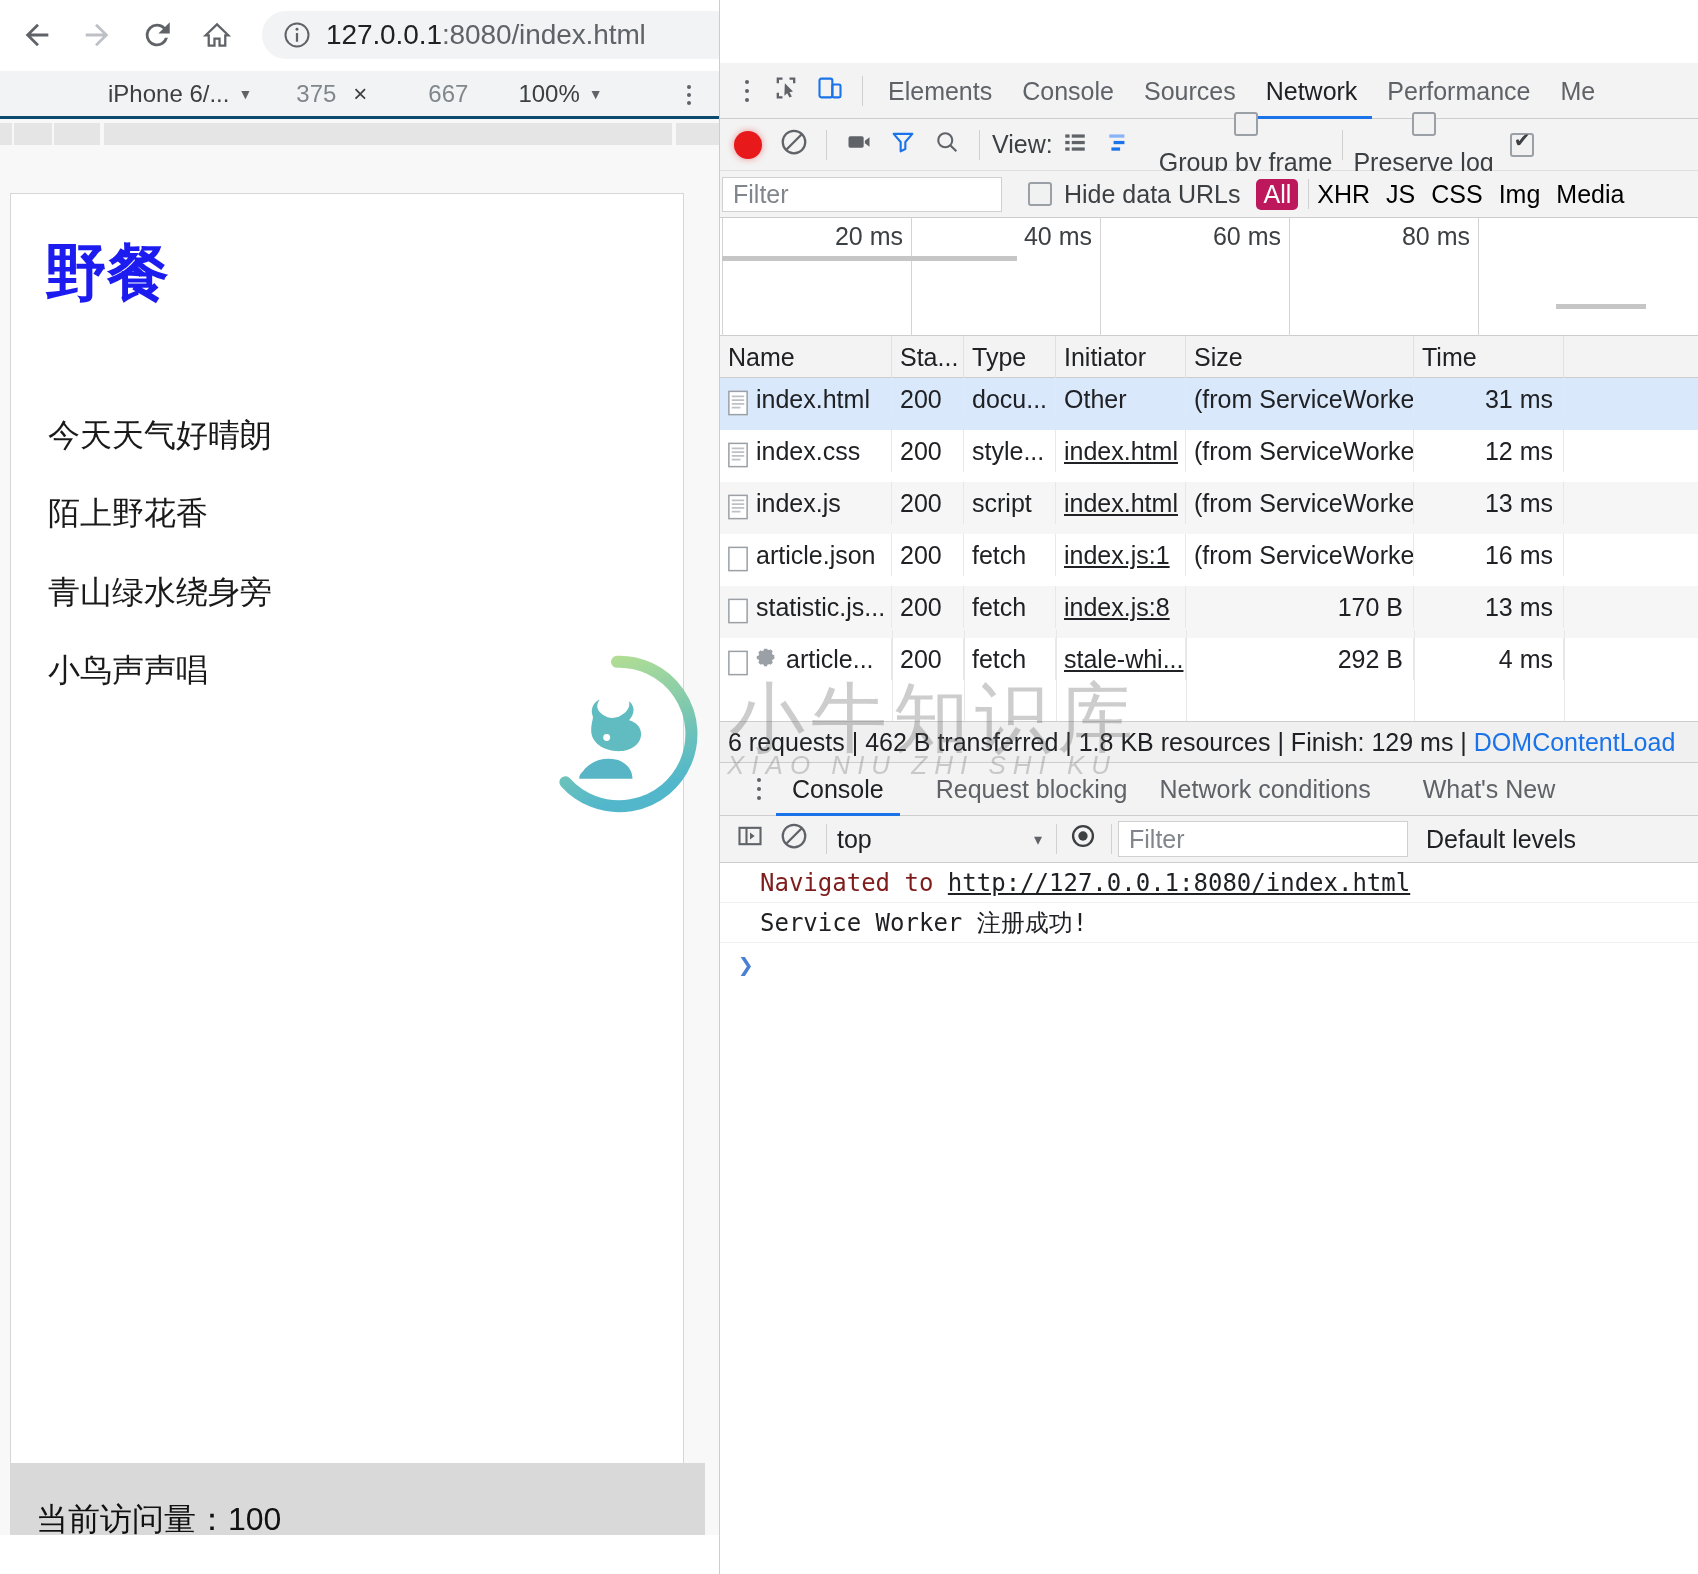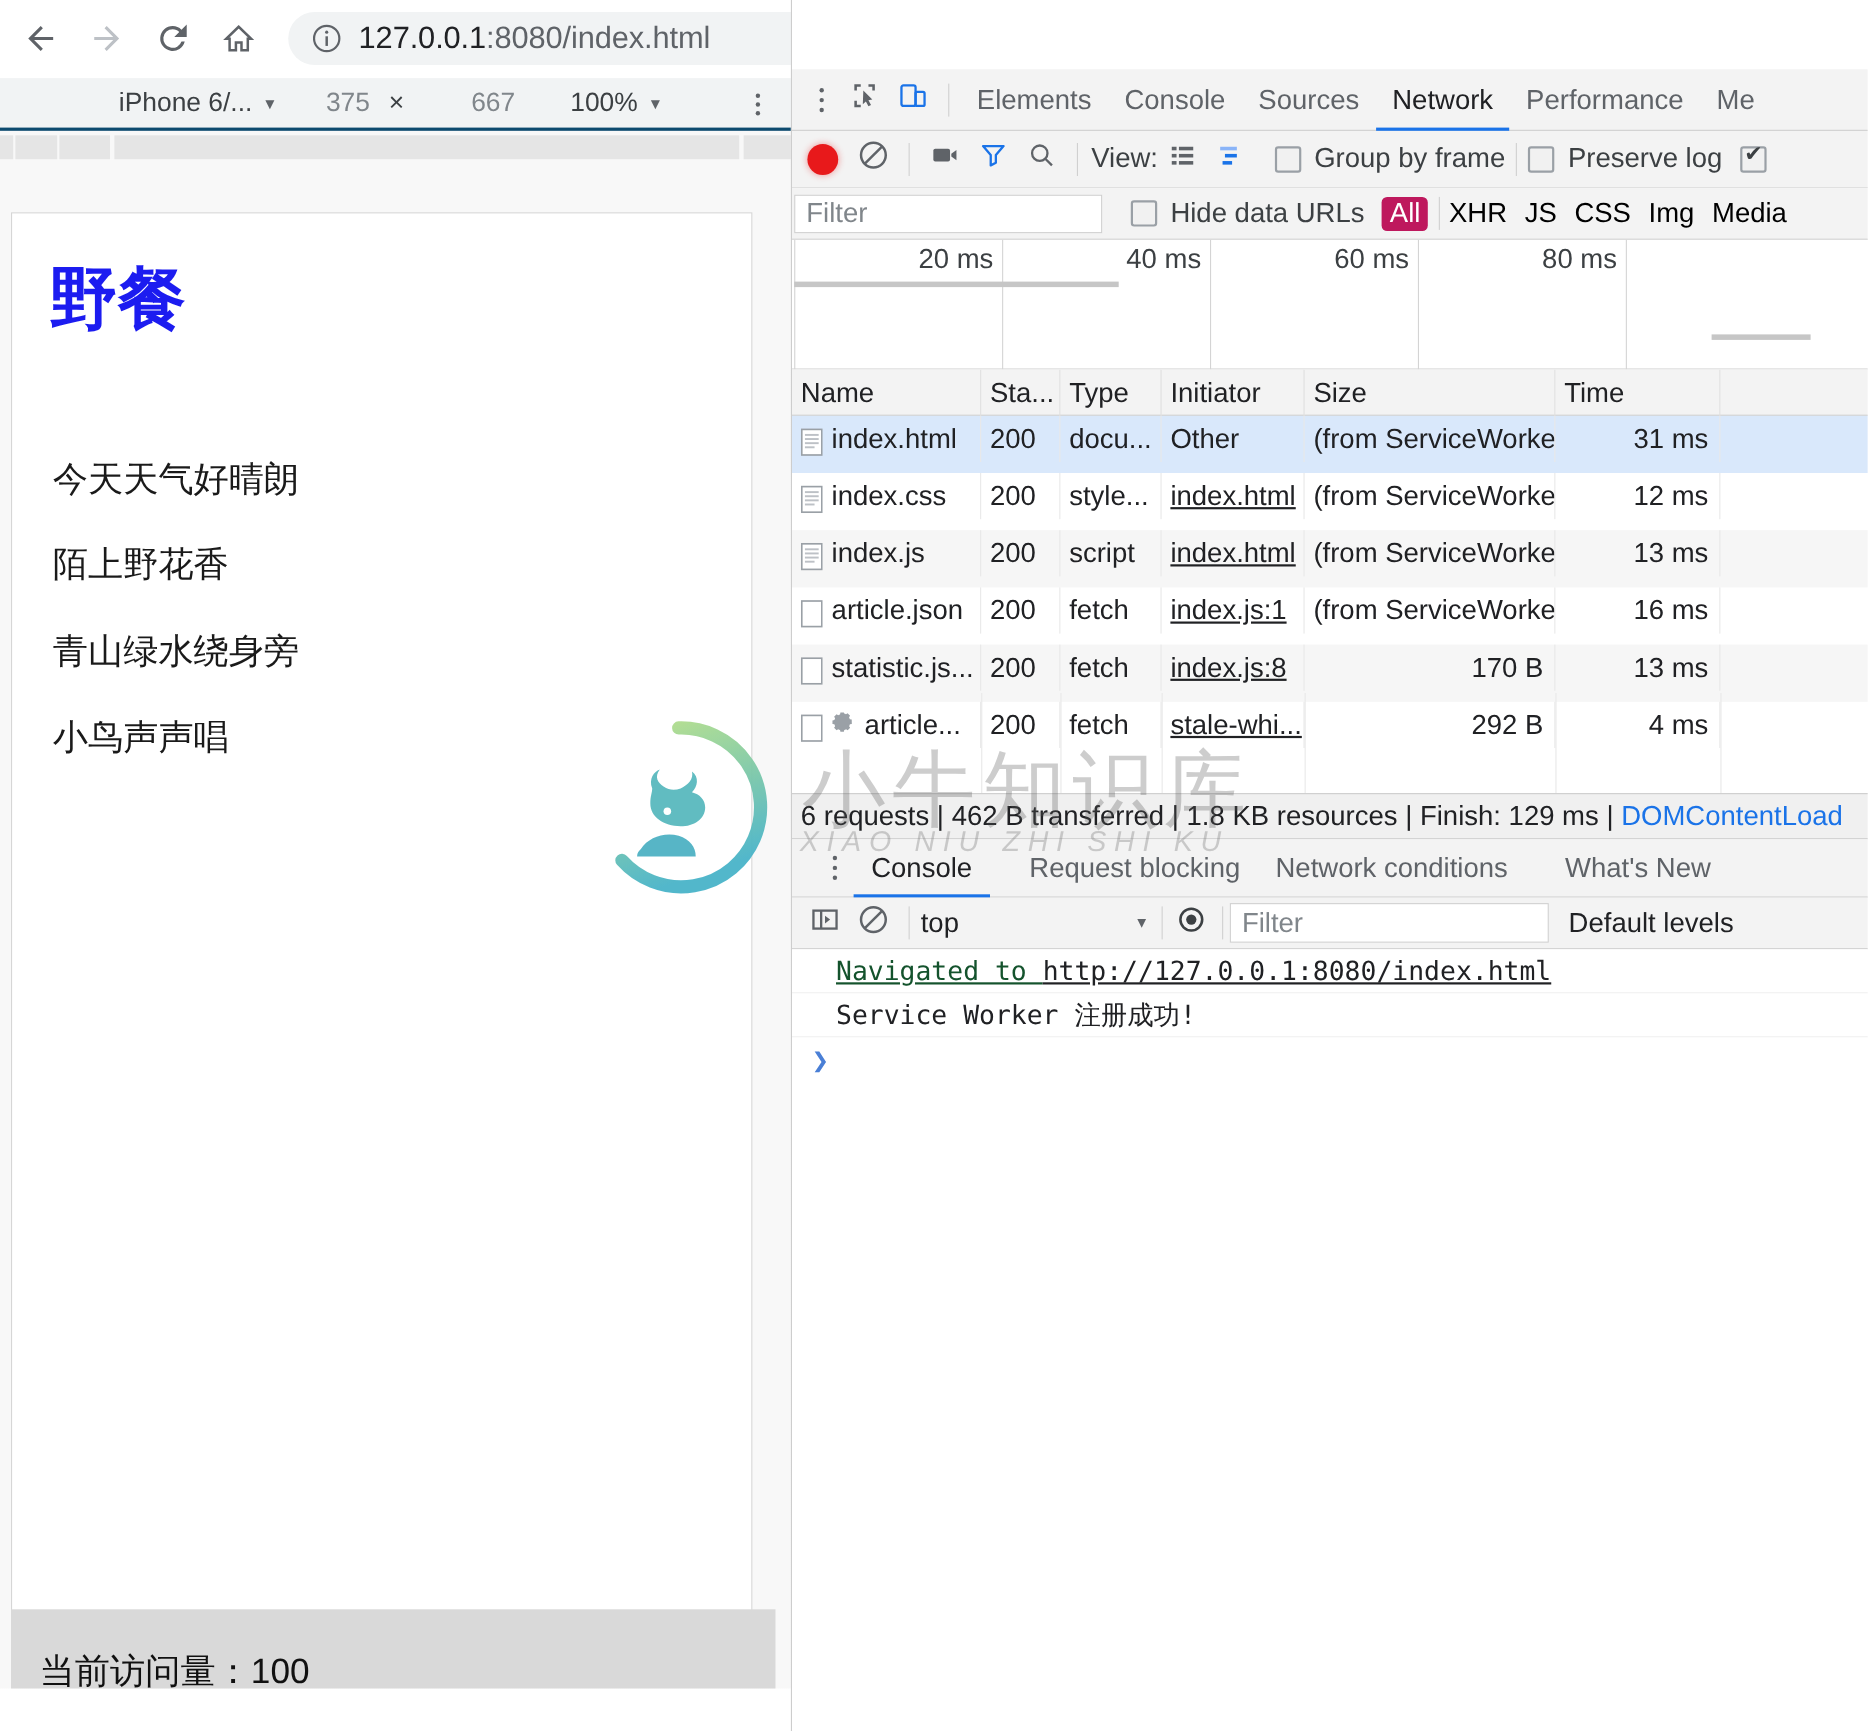--- a/index.html
+++ b/index.html
@@ -149,21 +149,21 @@
   .tb-label { margin-left: 14px; color: #3c4043; font-size: 25px; }
   .chk {
     width: 24px; height: 24px; border: 2px solid #9aa0a6; border-radius: 3px;
     background: #f1f1f1; display: inline-block; cursor: pointer; flex: none;
   }
   .chk.checked { background: #f1f1f1; position: relative; }
   .chk.checked:after {
     content: "✔"; position: absolute; left: 2px; top: -5px;
     font-size: 20px; color: #3c4043; line-height: 1;
   }
-  .tb-item { display: flex; align-items: center; gap: 12px; margin-left: 18px; }
+  .tb-item { display: flex; align-items: center; gap: 12px; margin-left: 18px; flex-direction: column; }
 
   .dt-filterbar {
     position: absolute; left: 0; top: 171px; width: 979px; height: 47px;
     background: #f3f3f3; border-bottom: 1px solid #cdcdcd;
     display: flex; align-items: center;
   }
   .filter-input {
     margin-left: 2px; width: 280px; height: 35px; background: #fff;
     border: 1px solid #d0d0d0; display: flex; align-items: center;
     padding-left: 10px; color: #80868b; font-size: 25px;
@@ -270,21 +270,21 @@
 
   .console-body {
     position: absolute; left: 0; top: 863px; width: 979px; height: 711px;
     background: #fff;
     font-family: "DejaVu Sans Mono", monospace; font-size: 24px;
   }
   .cmsg {
     height: 40px; line-height: 40px; padding-left: 40px;
     border-bottom: 1px solid #f0f0f0; white-space: nowrap; overflow: hidden;
   }
-  .cmsg .nav { color: #14532d; text-decoration: underline; }
+  .cmsg .nav { color: #7f1d1d; }
   .cmsg .navurl { color: #202124; text-decoration: underline; }
   .cprompt {
     height: 44px; line-height: 44px; padding-left: 18px;
     color: #4a7fd6; font-size: 26px;
   }
 
   
   .wm-text {
     position: absolute; left: 10px; top: -22px; pointer-events: none;
     color: rgba(90,90,90,.30); font-size: 76px; letter-spacing: 6px;

